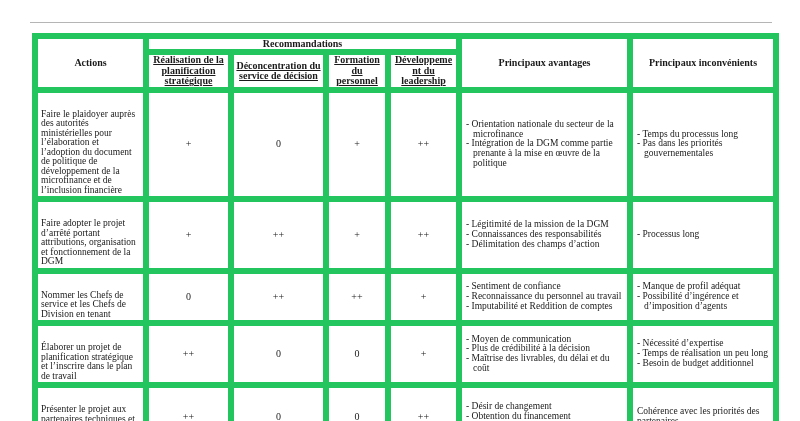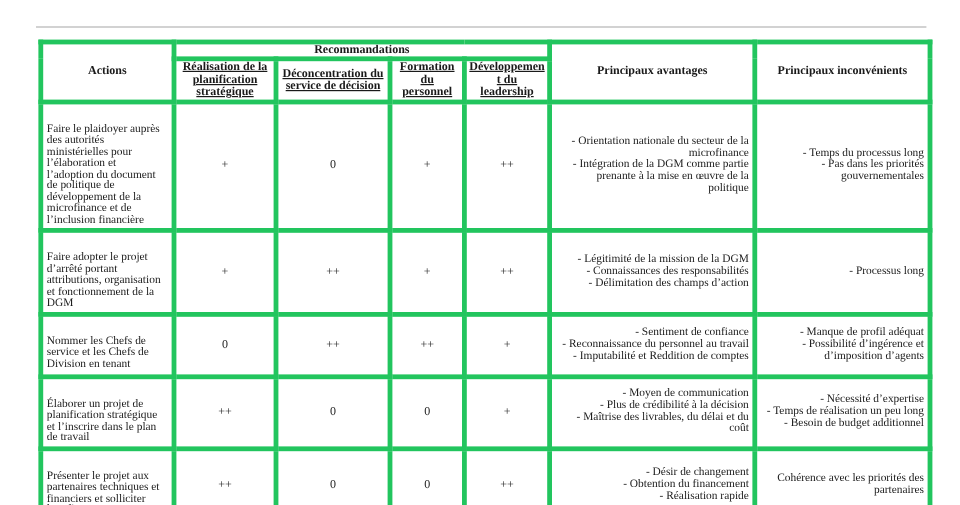--- a/index.html
+++ b/index.html
@@ -27,21 +27,21 @@
   table.main {
     position: absolute;
     left: 32px;
     top: 33px;
     width: 741px;
     border-collapse: collapse;
     table-layout: fixed;
     border: 2px solid #2f2f2f;
   }
   table.main th, table.main td {
-    border: 4px solid #22c55e;
+    border: 6px solid #22c55e;
     margin: 0;
     overflow: hidden;
   }
   th {
     font-weight: bold;
     font-size: 10px;
     line-height: 10.4px;
     text-align: center;
     vertical-align: middle;
     padding: 0 2px;
@@ -69,21 +69,20 @@
     vertical-align: middle;
     text-align: left;
     font-size: 9.5px;
     line-height: 9.8px;
     padding: 1px 3px 1px 4px;
   }
   .li {
     padding-left: 7px;
     text-indent: -7px;
     overflow-wrap: break-word;
-    text-align: right;
   }
   .li.no-dash {
     padding-left: 0;
     text-indent: 0;
   }
 </style>
 </head>
 <body>
 
 <div class="canvas">

